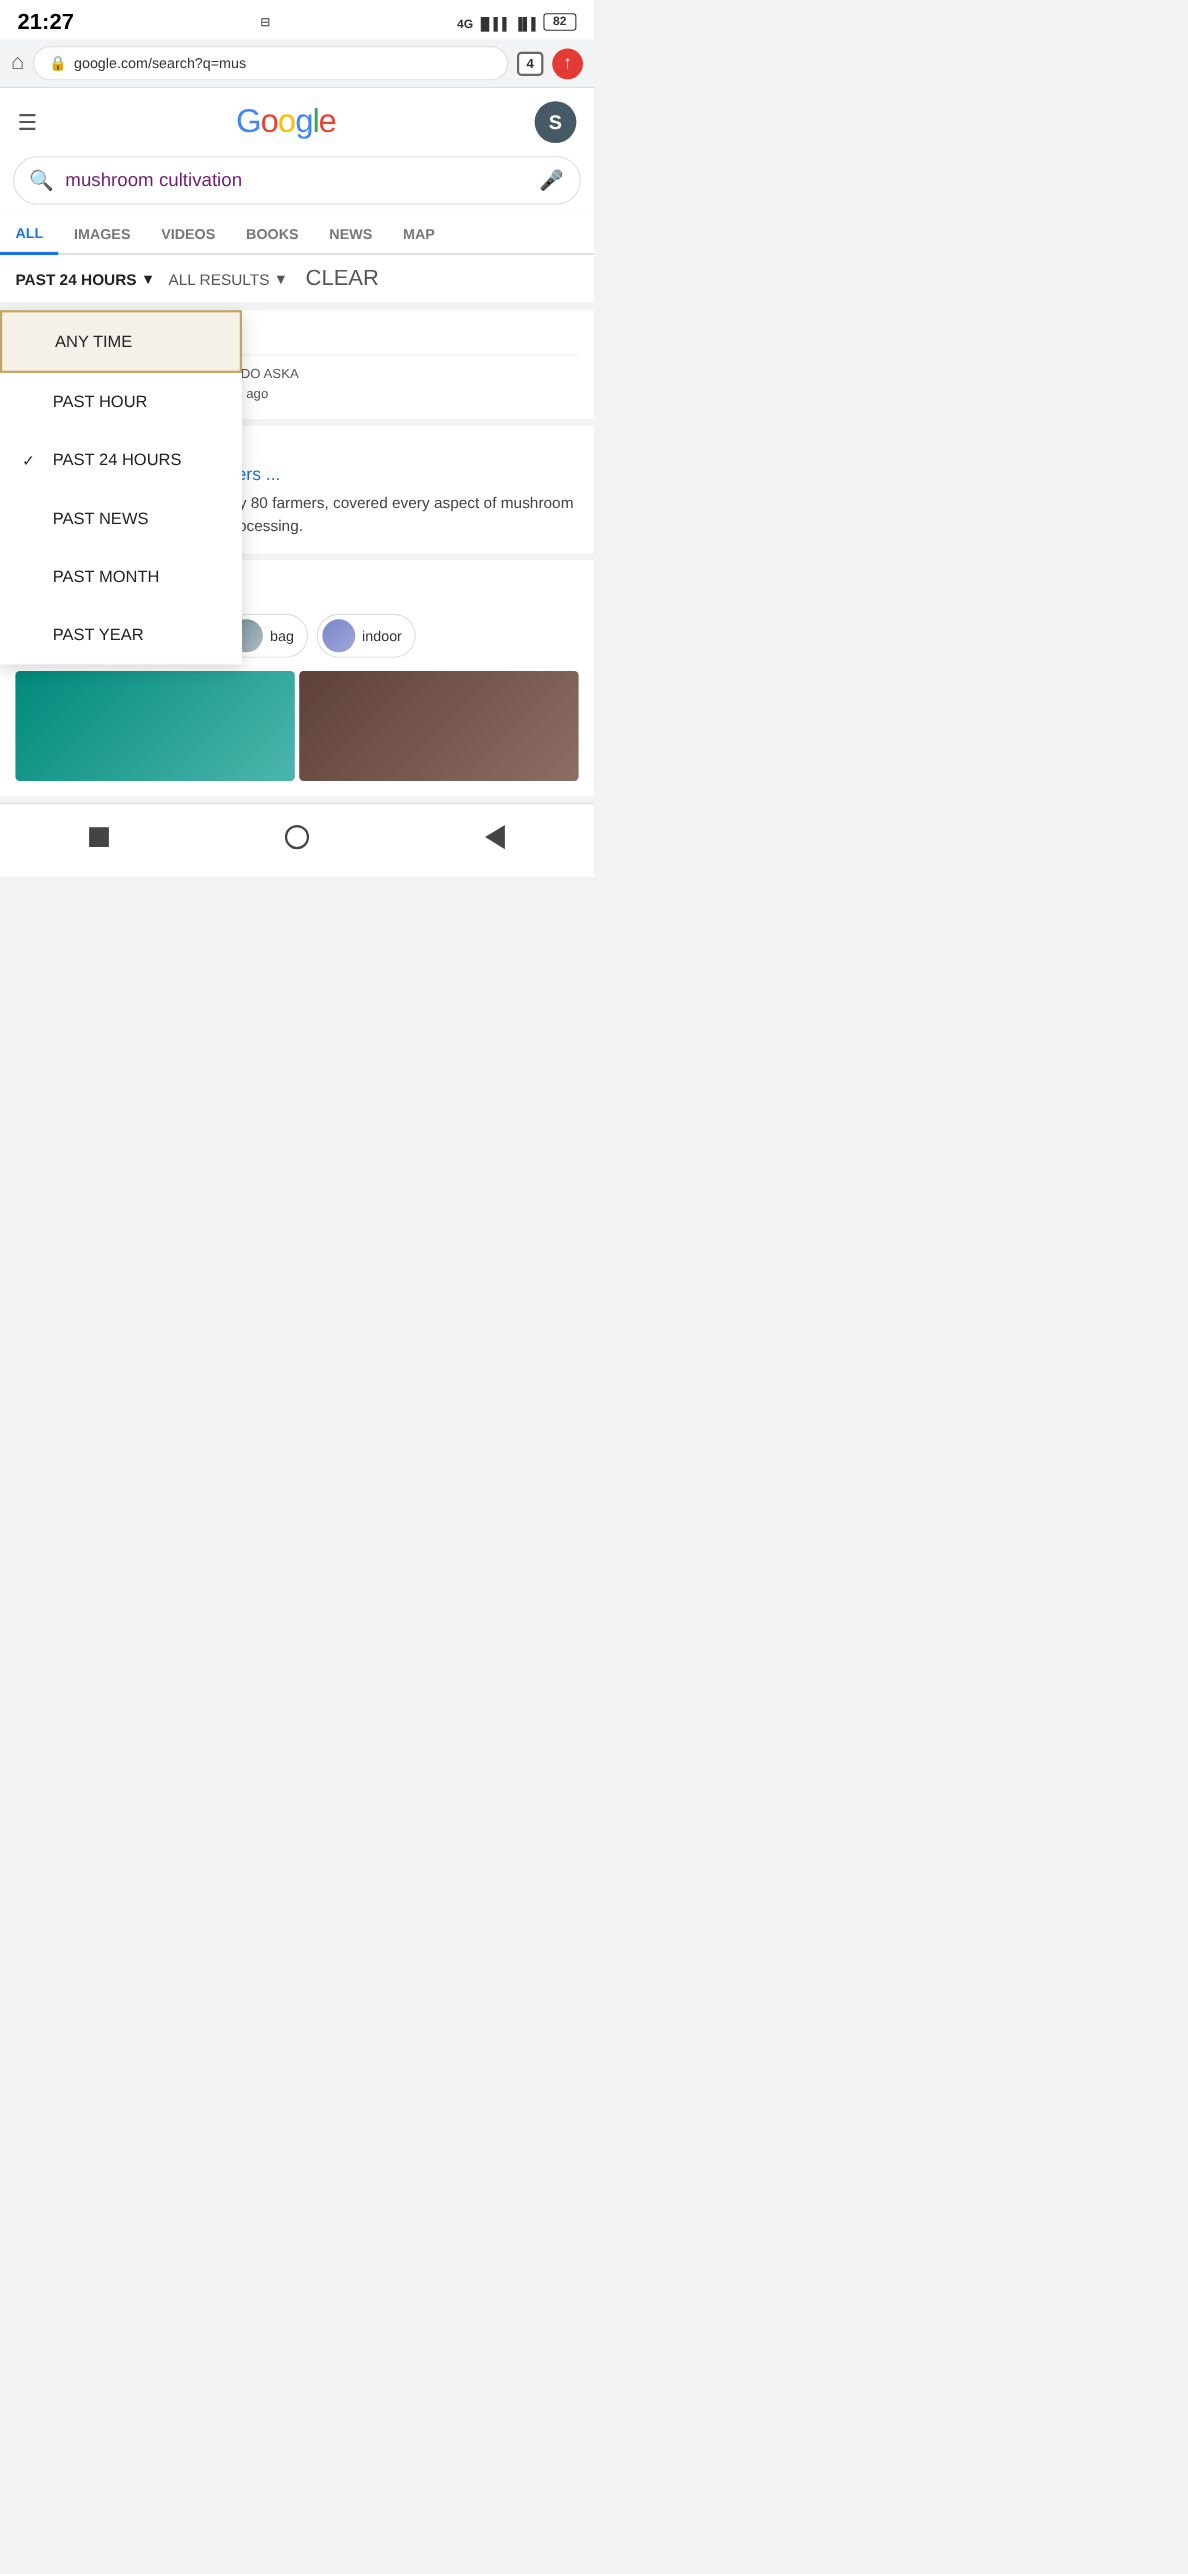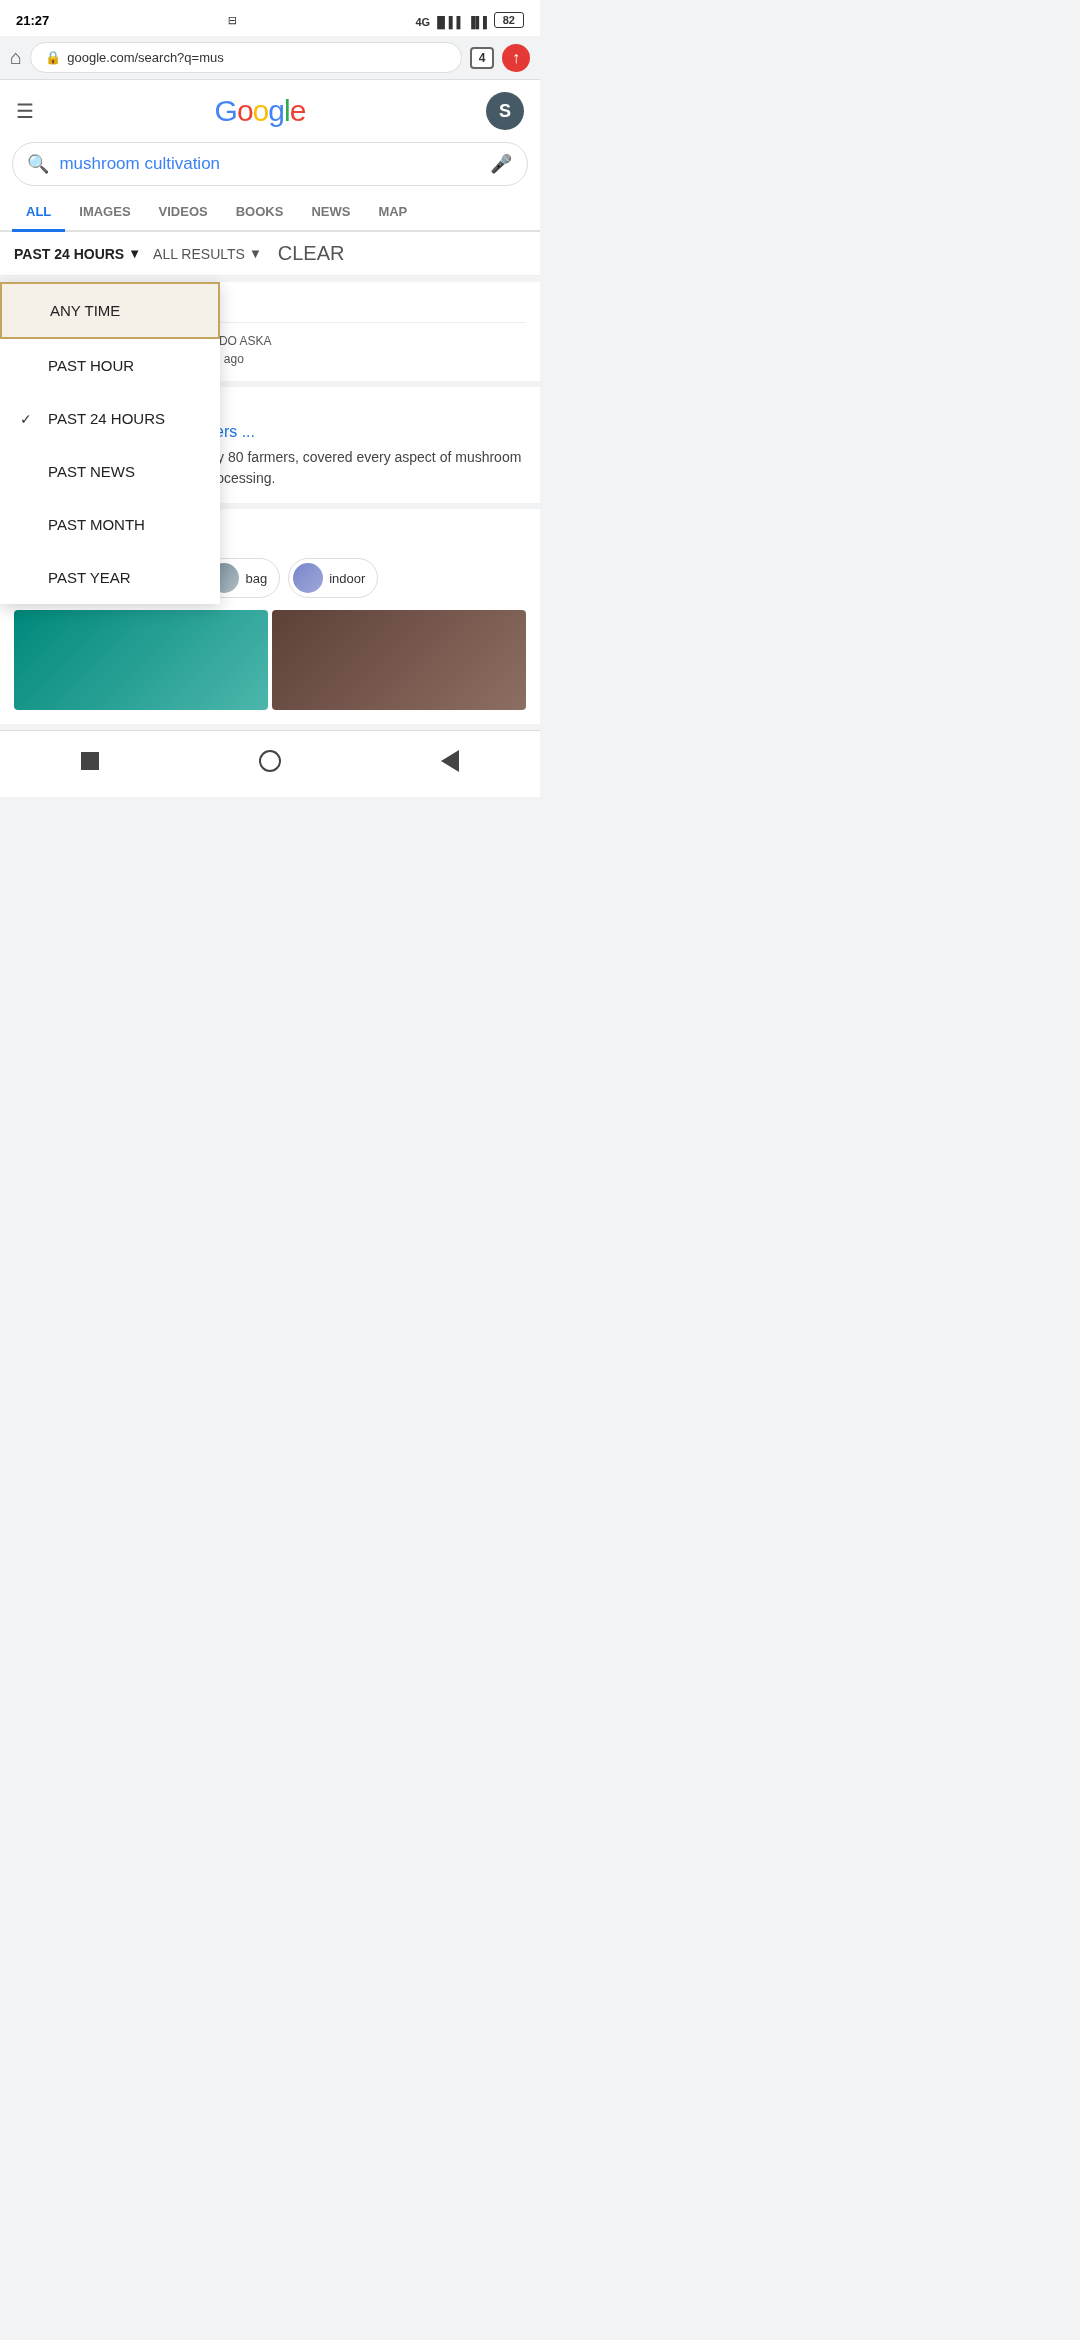--- a/index.html
+++ b/index.html
@@ -15,21 +15,21 @@
     
     .status-bar {
       background: #fff;
       display: flex;
       justify-content: space-between;
       align-items: center;
       padding: 8px 16px 4px 16px;
       height: 36px;
     }
     .status-time {
-      font-size: 13px;
+      font-size: 20px;
       font-weight: bold;
       color: #000;
     }
     .status-right {
       display: flex;
       align-items: center;
       gap: 4px;
     }
     .status-icons {
       display: flex;
@@ -131,30 +131,31 @@
     .search-bar {
       background: #fff;
       border: 1.5px solid #ddd;
       border-radius: 24px;
       display: flex;
       align-items: center;
       padding: 10px 14px;
       gap: 10px;
     }
     .search-icon { font-size: 18px; color: #777; }
-    .search-text { flex: 1; font-size: 17px; color: #3b82f6; }
+    .search-text { flex: 1; font-size: 17px; color: #701a75; }
     .mic-icon { font-size: 18px; color: #4285F4; }
 
     
     .tabs-bar {
       background: #fff;
       display: flex;
       border-bottom: 2px solid #e0e0e0;
-      padding: 0 12px;
+      padding: 0 0;
       gap: 0;
+      align-items: flex-end;
     }
     .tab {
       padding: 10px 14px;
       font-size: 13px;
       font-weight: 600;
       color: #777;
       cursor: pointer;
       white-space: nowrap;
     }
     .tab.active {

